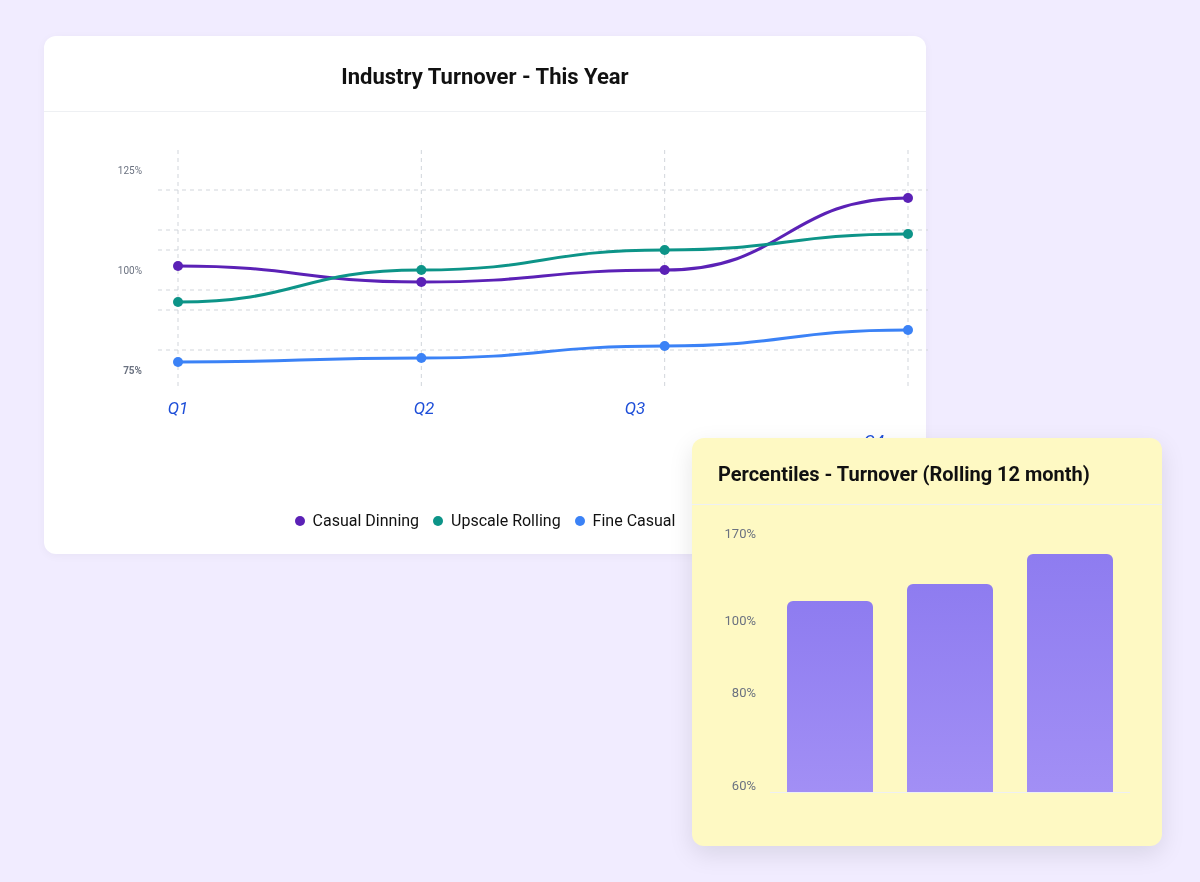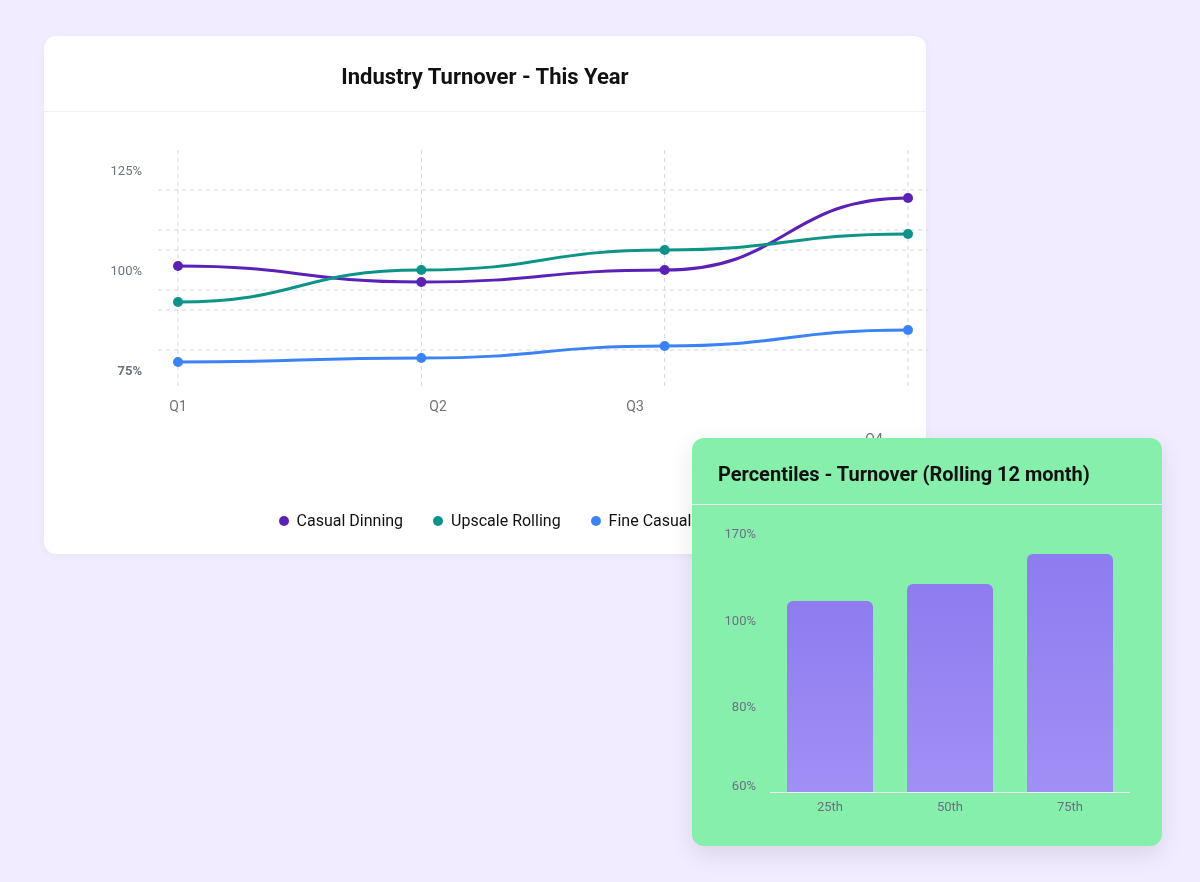--- a/index.html
+++ b/index.html
@@ -44,71 +44,72 @@
   .y-ticks {
     position: absolute;
     left: 0;
     top: 0;
     width: 64px;
     height: 100%;
   }
   .y-tick {
     position: absolute;
     right: 10px;
-    font-size: 13px;
+    font-size: 10px;
     color: #6b7280;
     transform: translateY(-50%);
   }
   .plot-svg {
     position: absolute;
     left: 70px;
     top: 0;
     width: 770px;
     height: 240px;
   }
   .x-ticks {
     position: absolute;
     left: 70px;
     top: 248px;
     width: 770px;
     height: 24px;
   }
   .x-tick {
     position: absolute;
-    font-size: 14px;
-    color: #737373;
+    font-size: 17px;
+    color: #1d4ed8;
     transform: translateX(-50%);
+    font-style: italic;
   }
 
   .legend {
     position: absolute;
     bottom: 24px;
     left: 0;
     right: 0;
     display: flex;
     justify-content: center;
-    gap: 30px;
+    gap: 14px;
     font-size: 16px;
     color: #111;
     margin-top: 27px;
   }
   .legend-item { display: flex; align-items: center; gap: 8px; }
   .legend-dot {
     width: 10px; height: 10px; border-radius: 50%;
     display: inline-block;
   }
 
   
   .bar-card {
     position: absolute;
     left: 692px;
     top: 438px;
     width: 470px;
     height: 408px;
-    background: #86efac;
+    background: #fef9c3;
     border-radius: 12px;
     box-shadow: 0 8px 24px rgba(0,0,0,0.10);
   }
   .bar-title {
     font-size: 20px;
     font-weight: 700;
     color: #111;
     padding: 24px 26px 18px 26px;
   }
   .bar-header-sep {
@@ -188,21 +189,21 @@
         <circle cx="506.6666666666667" cy="100" r="5" fill="#0d9488"></circle>
         <circle cx="750" cy="84" r="5" fill="#0d9488"></circle>
         <path d="M 20 212 C 141.66666666666669 212 141.66666666666669 208 263.33333333333337 208 C 385 208 385 196 506.6666666666667 196 C 628.3333333333334 196 628.3333333333334 180 750 180" fill="none" stroke="#3b82f6" stroke-width="3" stroke-linecap="round"></path>
         <circle cx="20" cy="212" r="5" fill="#3b82f6"></circle>
         <circle cx="263.33333333333337" cy="208" r="5" fill="#3b82f6"></circle>
         <circle cx="506.6666666666667" cy="196" r="5" fill="#3b82f6"></circle>
         <circle cx="750" cy="180" r="5" fill="#3b82f6"></circle>
       </svg>
     <div class="x-ticks" id="line-x-ticks">
         <span class="x-tick" style="left: 20px;">Q1</span>
-        <span class="x-tick" style="left: 280px;">Q2</span>
+        <span class="x-tick" style="left: 266px;">Q2</span>
         <span class="x-tick" style="left: 477px;">Q3</span>
         <span class="x-tick" style="left: 716px; margin-top: 33px;">Q4</span>
       </div>
   </div>
   <div class="legend" id="line-legend">
       <div class="legend-item">
         <span class="legend-dot" style="background: rgb(91, 33, 182);"></span>
         <span>Casual Dinning</span>
       </div>
       <div class="legend-item">
@@ -215,34 +216,29 @@
       </div>
     </div>
 </div>
 
 <div class="bar-card">
   <div class="bar-title">Percentiles - Turnover (Rolling 12 month)</div>
   <hr class="bar-header-sep">
   <div class="bar-plot-wrap">
     <div class="bar-y-ticks" id="bar-y-ticks">
         <span class="bar-y-tick" style="top: 252px;">60%</span>
-        <span class="bar-y-tick" style="top: 173px;">80%</span>
+        <span class="bar-y-tick" style="top: 159px;">80%</span>
         <span class="bar-y-tick" style="top: 86.6667px;">100%</span>
         <span class="bar-y-tick" style="top: 0px;">170%</span>
       </div>
     <div class="bar-area" id="bar-area">
         <div class="bar-col">
           <div class="bar-rect" style="height: 190.667px;"></div>
         </div>
         <div class="bar-col">
           <div class="bar-rect" style="height: 208px;"></div>
         </div>
         <div class="bar-col">
           <div class="bar-rect" style="height: 238.333px;"></div>
         </div>
       </div>
-    <div class="bar-x-labels" id="bar-x-labels">
-        <span>25th</span>
-        <span>50th</span>
-        <span>75th</span>
-      </div>
   </div>
 </div>
 
 </body></html>

